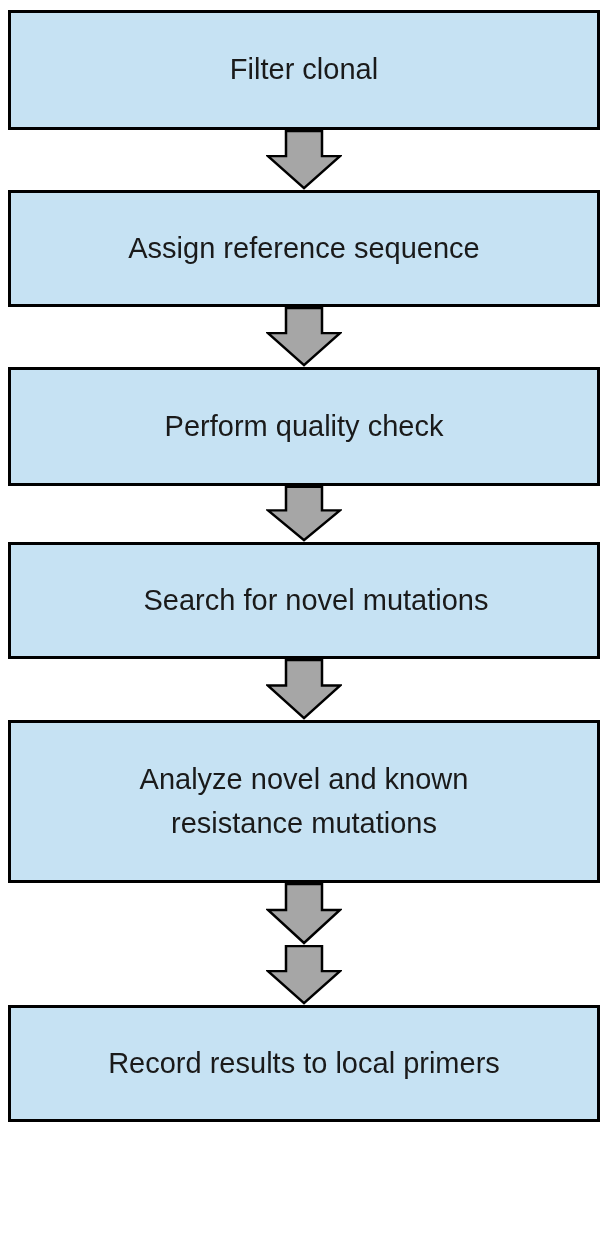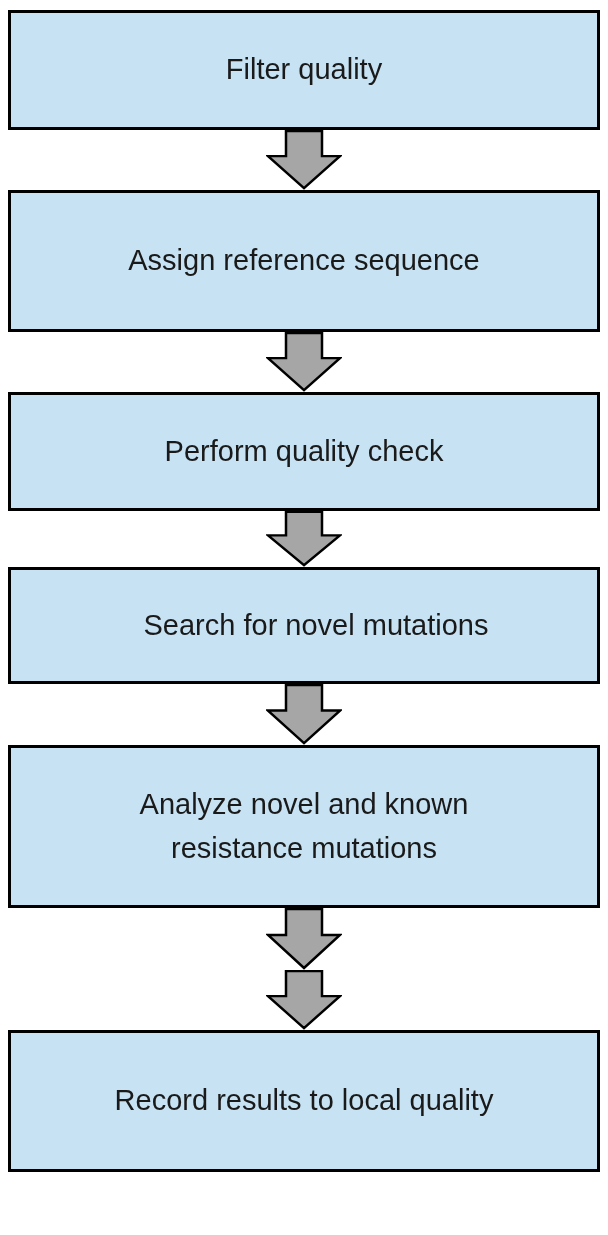--- a/index.html
+++ b/index.html
@@ -32,21 +32,21 @@
     flex: none;
   }
   .flow-box .label {
     font-size: 29px;
     line-height: 1.5;
     color: #1a1a1a;
     text-align: center;
     white-space: pre-line;
   }
   .h-120 { height: 120px; }
-  .h-118 { height: 142px; }
+  .h-118 { height: 117px; }
   .h-119 { height: 119px; }
   .h-117 { height: 117px; padding-left: 24px; }
   .h-144 { height: 163px; }
   .arrow-wrap {
     flex: none;
     display: flex;
     justify-content: center;
     align-items: stretch;
   }
   .g-60 { height: 60px; }
@@ -58,21 +58,21 @@
     height: 100%;
     display: block;
   }
 </style>
 </head>
 <body>
 
 <div class="flowchart">
 
   <div class="flow-box h-120">
-    <span class="label">Filter quality</span>
+    <span class="label">Filter clonal</span>
   </div>
 
   <div class="arrow-wrap g-60">
     <svg viewBox="0 0 76 62" preserveAspectRatio="none">
       <polygon points="20,1 56,1 56,27 74,27 38,60 2,27 20,27" fill="#a6a6a6" stroke="#000000" stroke-width="2.5" stroke-linejoin="miter"></polygon>
     </svg>
   </div>
 
   <div class="flow-box h-118">
     <span class="label">Assign reference sequence</span>
@@ -116,16 +116,16 @@
   </div>
 
 
   <div class="arrow-wrap g-60">
     <svg viewBox="0 0 76 62" preserveAspectRatio="none">
       <polygon points="20,1 56,1 56,27 74,27 38,60 2,27 20,27" fill="#a6a6a6" stroke="#000000" stroke-width="2.5" stroke-linejoin="miter"></polygon>
     </svg>
   </div>
 
   <div class="flow-box h-118">
-    <span class="label">Record results to local quality</span>
+    <span class="label">Record results to local primers</span>
   </div>
 
 </div>
 
 </body></html>

